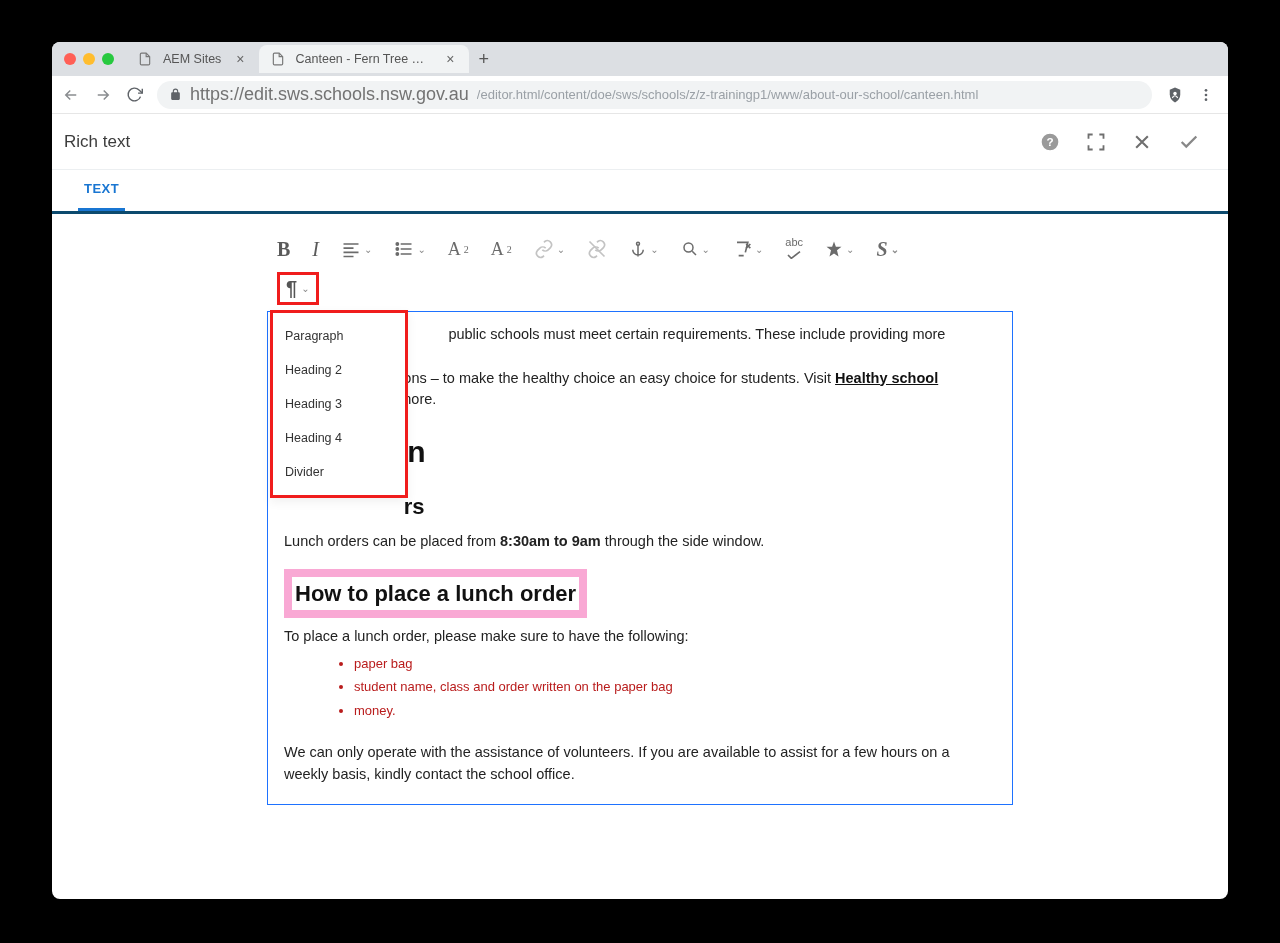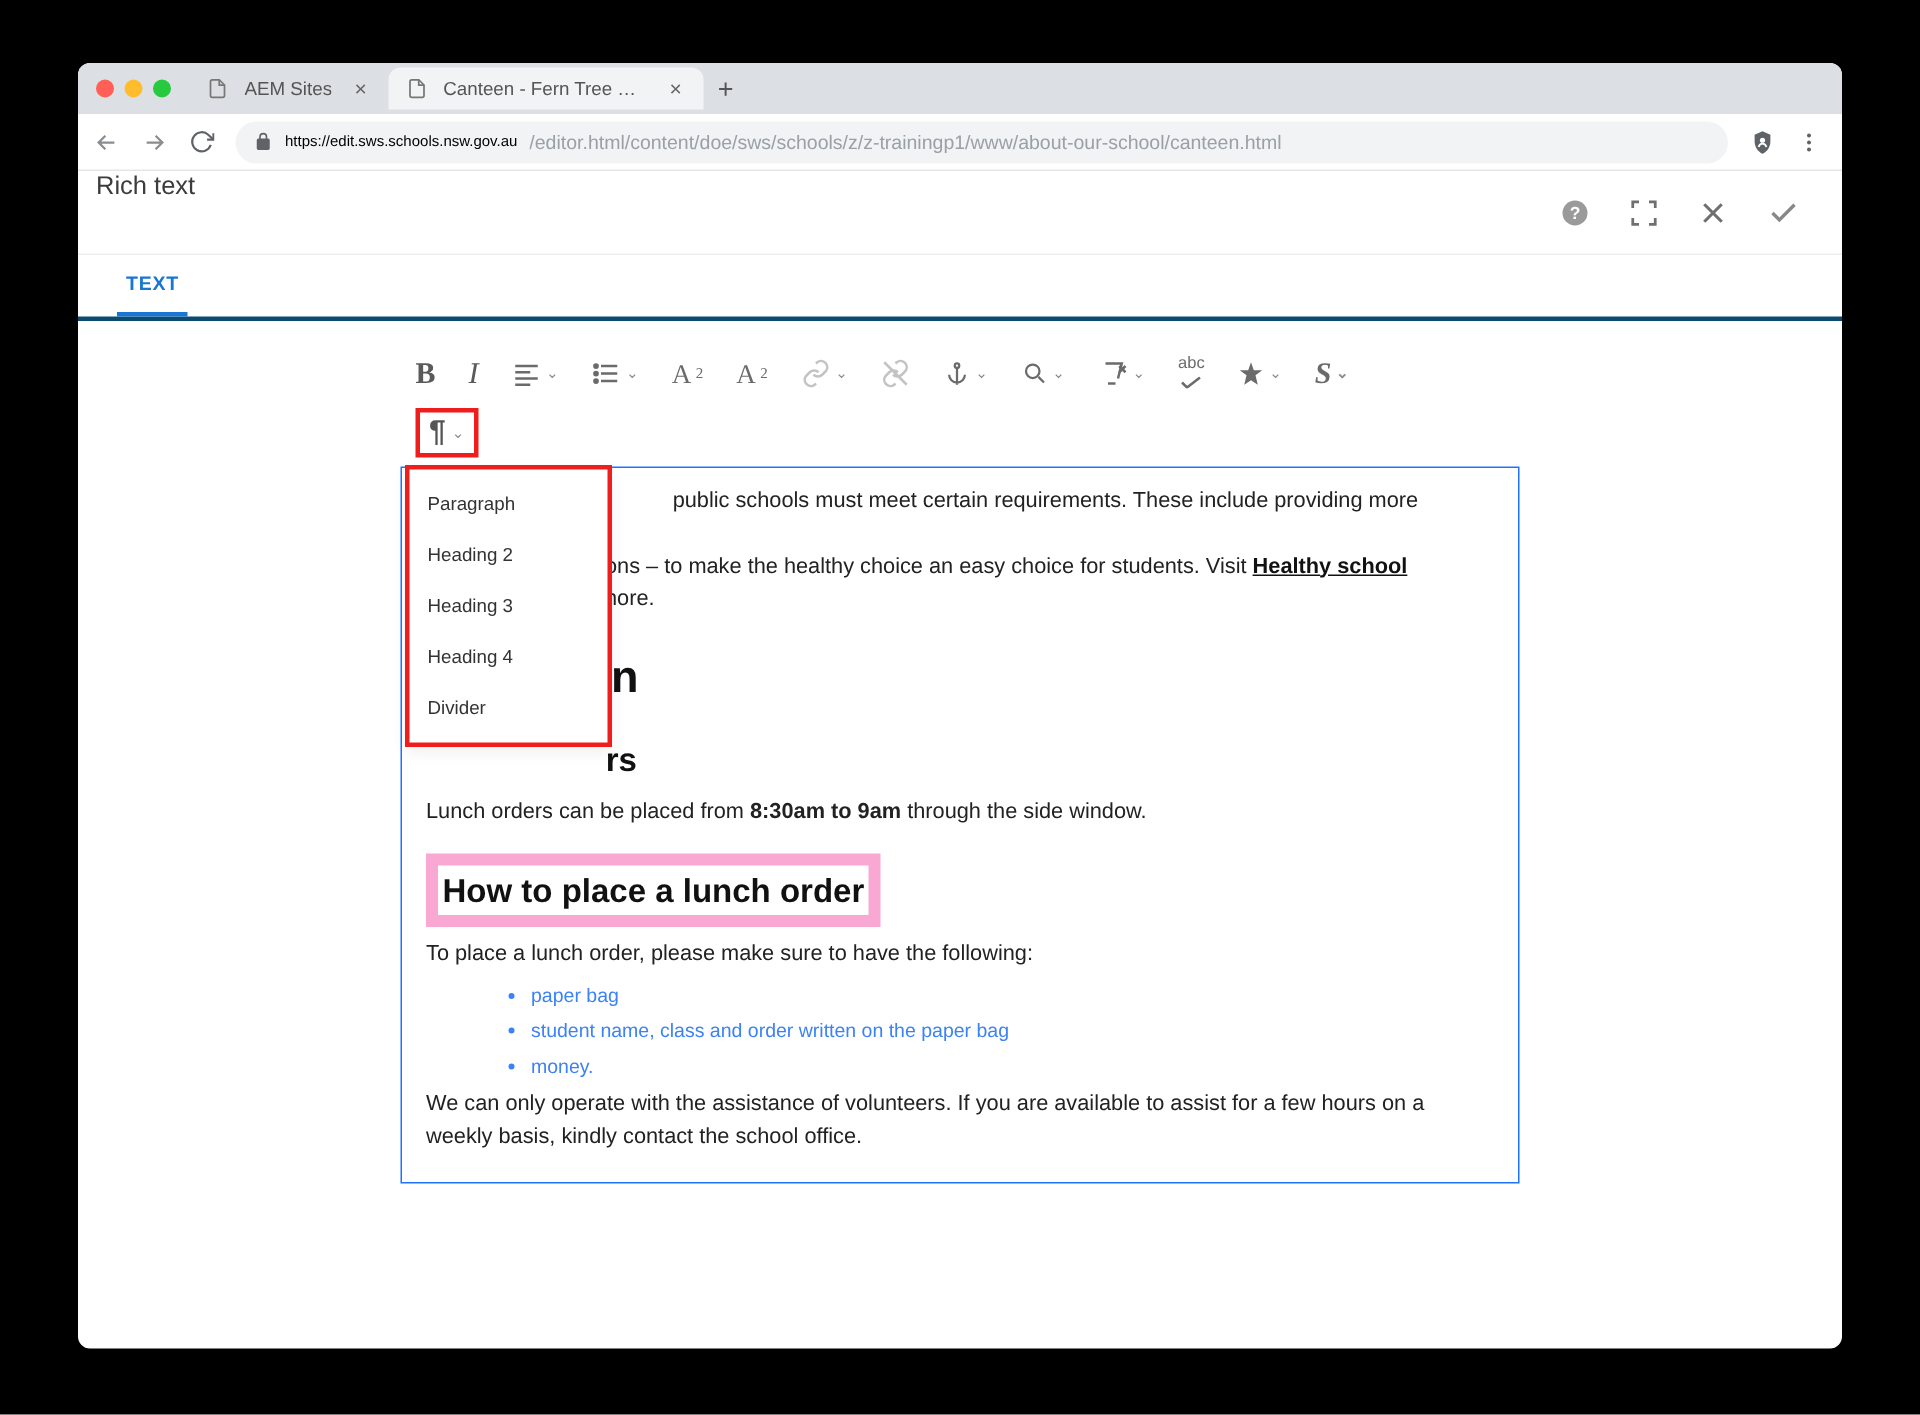--- a/index.html
+++ b/index.html
@@ -48,27 +48,27 @@
   .addrbar {
     height:38px; background:#fff; border-bottom:1px solid #e6e6e6;
     display:flex; align-items:center; padding:0 14px 0 10px; gap:14px;
   }
   .navbtn { color:#8a8d90; display:inline-flex; }
   .navbtn.active { color:#5f6368;}
   .url-surface {
     flex:1; background:#f1f3f4; border-radius:16px; height:28px;
     display:flex; align-items:center; padding:0 12px; gap:8px; color:#5f6368;
   }
-  .url-scheme { color:#000000; font-size:10px; }
+  .url-scheme { color:#737373; font-size:18px; }
   .url-path { color:#5f6368; font-size:13px; white-space:nowrap; overflow:hidden;}
   .url-muted { color:#9aa0a6; }
   .right-icons{display:flex;gap:14px;align-items:center;color:#5f6368;}
   .editor-header {
     height:56px; border-bottom:1px solid #eceff1;
-    display:flex; justify-content:space-between;
+    display:flex; align-items:center; justify-content:space-between;
     padding:0 28px 0 12px;
   }
   .editor-title { font-size:17px; color:#3c3c3c; font-weight:400;}
   .hdr-actions { display:flex; gap:26px; align-items:center; color:#888;}
   .subtabs { height:44px; border-bottom:3px solid #0c4a6e; display:flex; align-items:flex-end; padding-left:26px;}
   .subtab { font-size:13px; font-weight:700; letter-spacing:.5px; color:#1976d2; padding:12px 6px; border-bottom:3px solid #1976d2;}
   .workspace { flex:1; overflow:auto; padding:18px 0; display:flex; justify-content:center; }
   .editor-col { width:746px; position:relative; }
   .toolbar {
     display:flex; flex-wrap:wrap; gap:4px 22px; align-items:center;
@@ -83,21 +83,21 @@
   .para-btn {
     border:3px solid #f01d1d; padding:2px 6px; display:inline-flex; align-items:center; gap:4px;
   }
   .content-box {
     border:1px solid #1e72ff; padding:12px 16px 18px 16px; font-size:14.5px; color:#222;
     line-height:1.5;
   }
   .content-box p { margin:0; }
   .content-box h2 { font-size:30px; font-weight:800; margin:18px 0 8px 0; color:#111;}
   .content-box h3 { font-size:22px; font-weight:800; margin:16px 0 8px 0; color:#111;}
-  .content-box ul { margin:6px 0 6px 70px; font-size:13px; color:#3b82f6;}
+  .content-box ul { margin:6px 0 22px 70px; font-size:13px; color:#b91c1c;}
   .content-box ul li { margin:4px 0;}
   .link-strong { font-weight:700; text-decoration:underline; color:#111;}
   .dropdown {
     position:absolute; left:3px; top:78px; width:138px; background:#fff;
     border:3px solid #f01d1d; padding:6px 0;
     box-shadow:0 4px 10px rgba(0,0,0,.06);
   }
   .dropdown .ditem { font-size:12.5px; color:#333; padding:10px 12px; }
   .hl { border:8px solid #f9a8d4; display:inline-block; padding:0 3px;}
   svg { display:block; }

